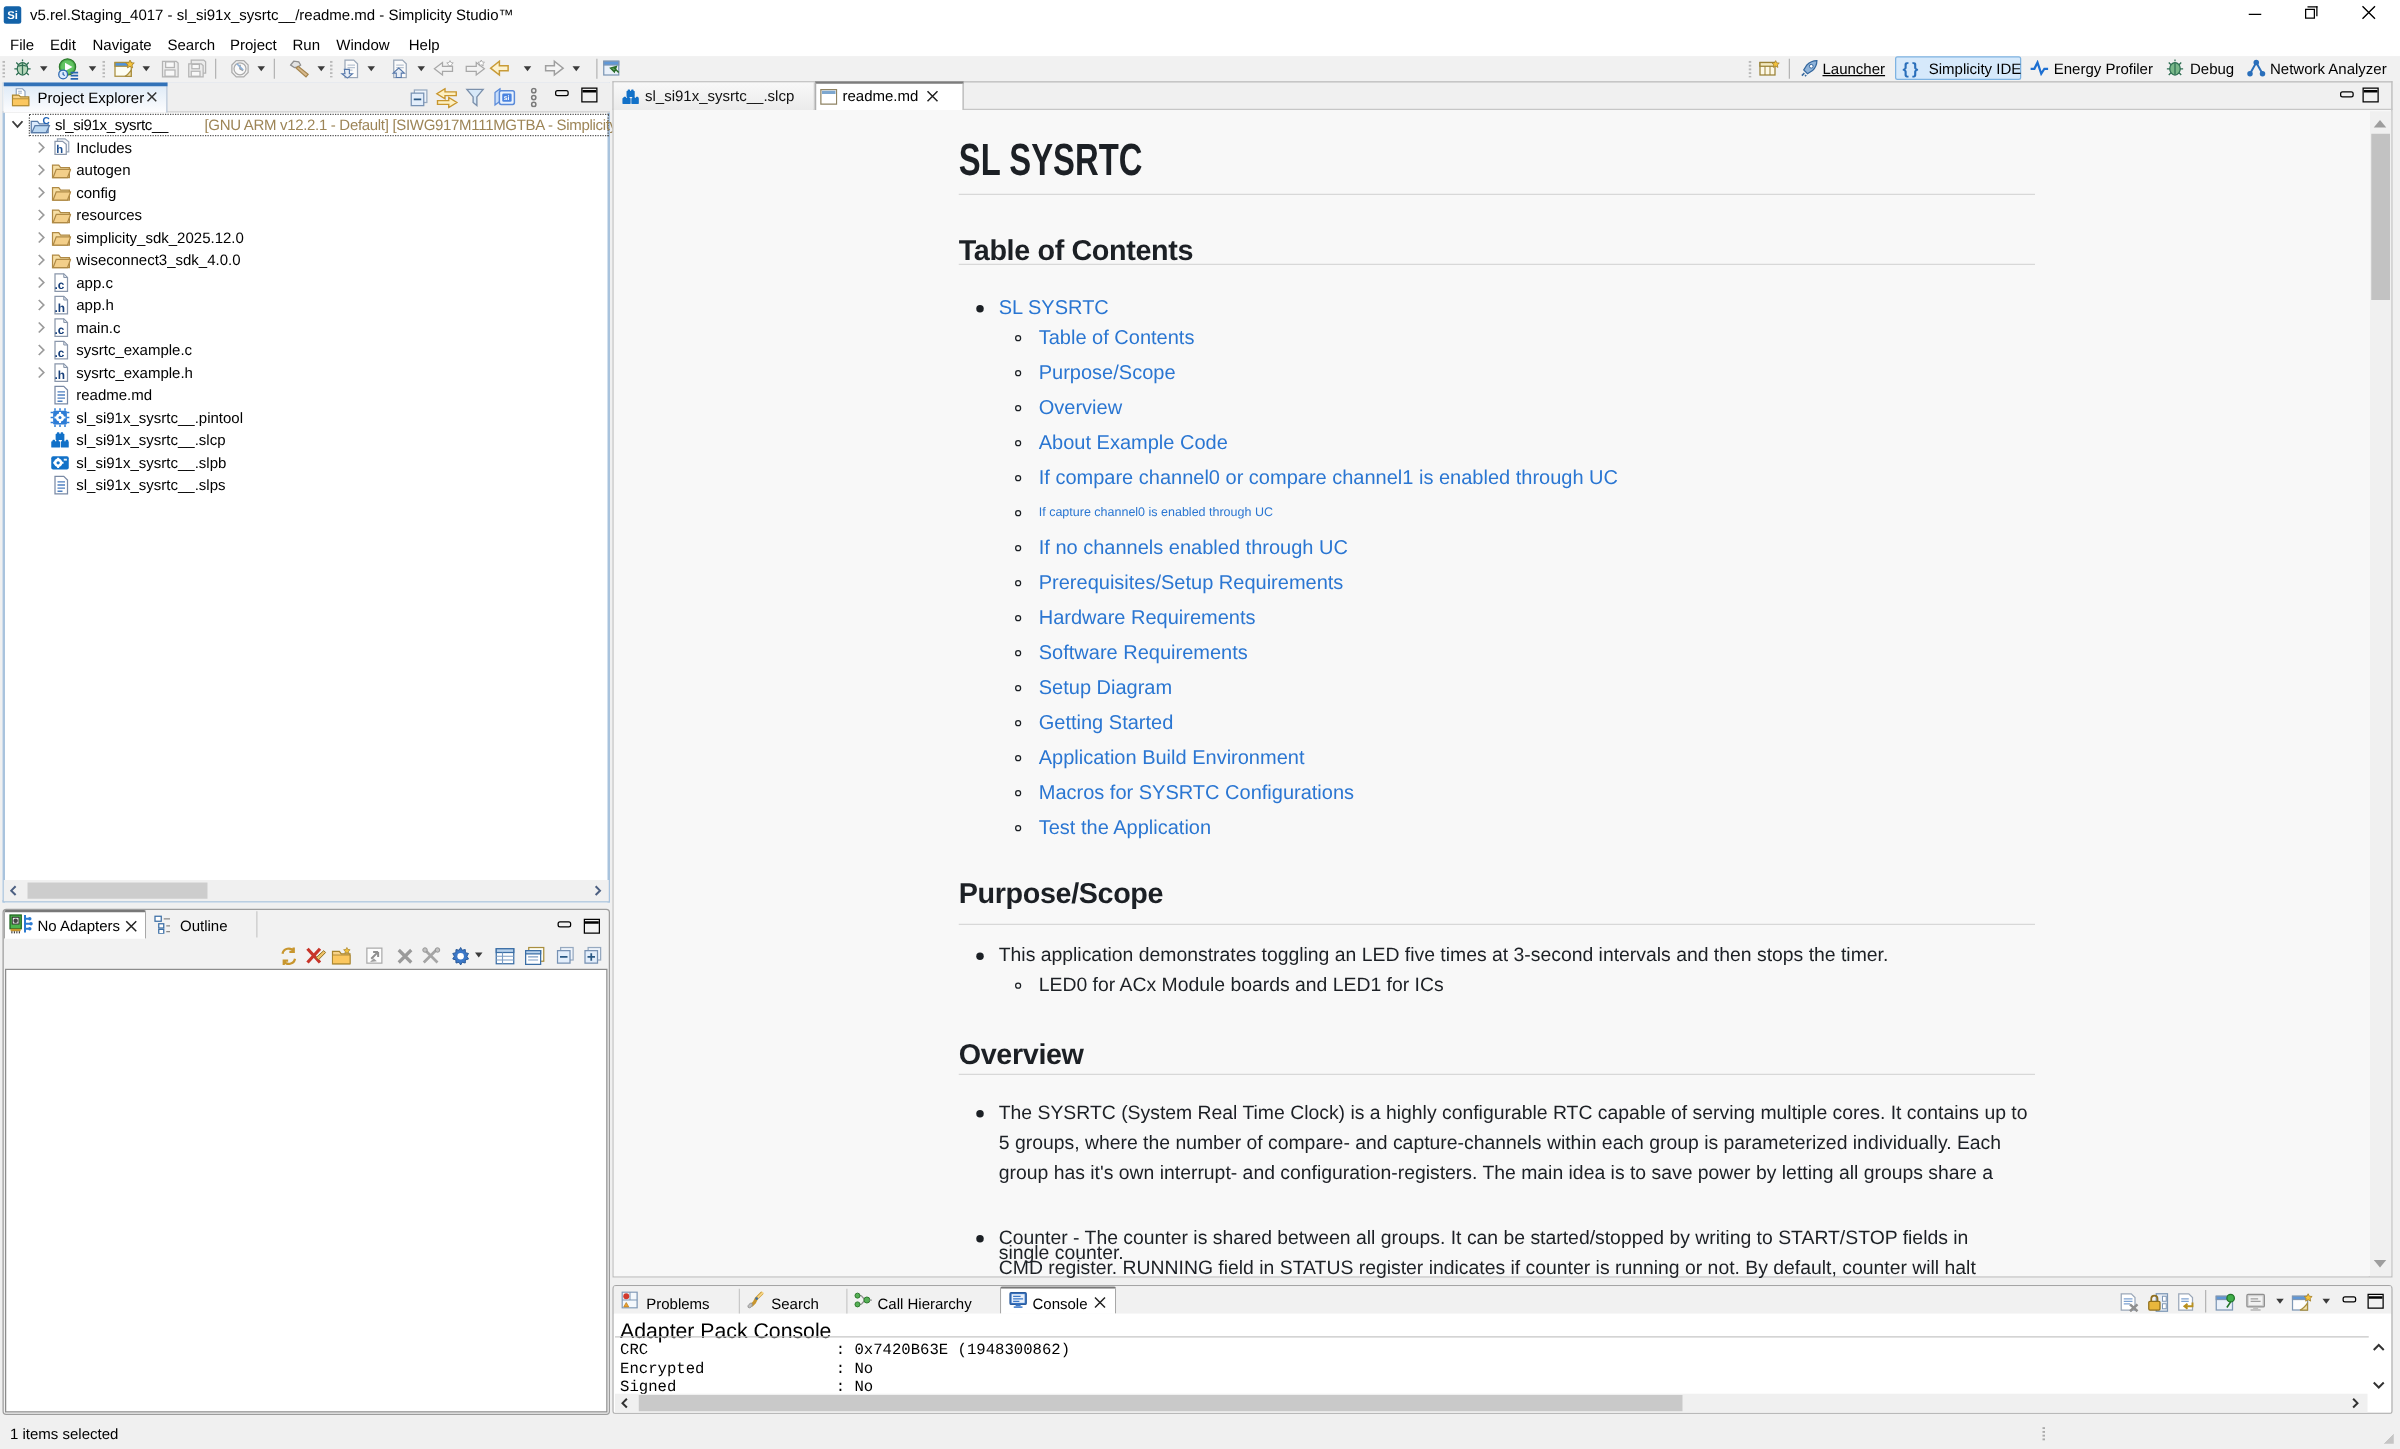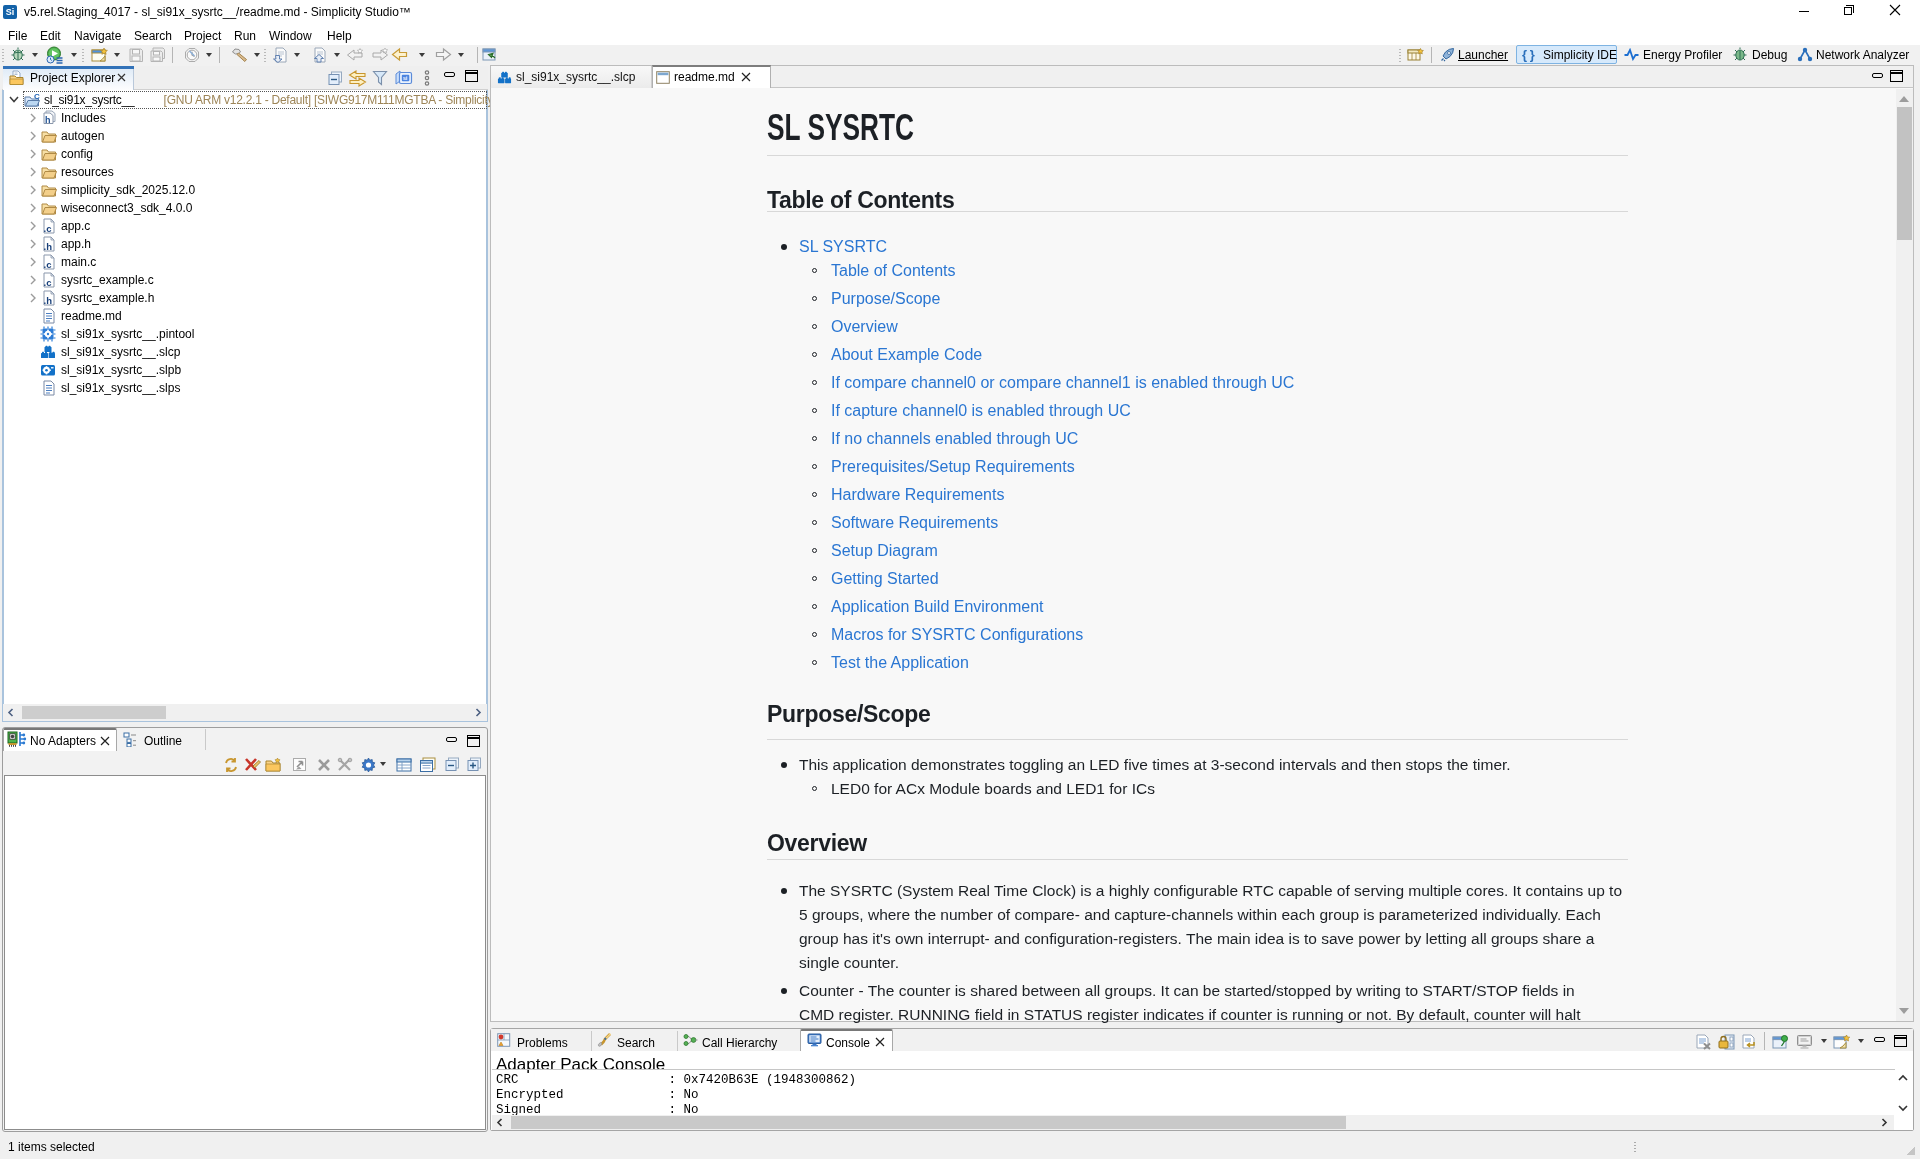--- a/index.html
+++ b/index.html
@@ -506,21 +506,21 @@
         <div class="line" style="position:absolute;left:64px;top:24px;font-size:16px;"><a>Table of Contents</a></div>
         <div class="bullet2" style="left:45px;top:61px;"></div>
         <div class="line" style="position:absolute;left:64px;top:52px;font-size:16px;"><a>Purpose/Scope</a></div>
         <div class="bullet2" style="left:45px;top:89px;"></div>
         <div class="line" style="position:absolute;left:64px;top:80px;font-size:16px;"><a>Overview</a></div>
         <div class="bullet2" style="left:45px;top:117px;"></div>
         <div class="line" style="position:absolute;left:64px;top:108px;font-size:16px;"><a>About Example Code</a></div>
         <div class="bullet2" style="left:45px;top:145px;"></div>
         <div class="line" style="position:absolute;left:64px;top:136px;font-size:16px;"><a>If compare channel0 or compare channel1 is enabled through UC</a></div>
         <div class="bullet2" style="left:45px;top:173px;"></div>
-        <div class="line" style="position:absolute;left:64px;top:164px;font-size:16px;"><a>If capture channel0 is enabled through UC</a></div>
+        <div class="line" style="position:absolute;left:64px;top:164px;font-size:10px;"><a>If capture channel0 is enabled through UC</a></div>
         <div class="bullet2" style="left:45px;top:201px;"></div>
         <div class="line" style="position:absolute;left:64px;top:192px;font-size:16px;"><a>If no channels enabled through UC</a></div>
         <div class="bullet2" style="left:45px;top:229px;"></div>
         <div class="line" style="position:absolute;left:64px;top:220px;font-size:16px;"><a>Prerequisites/Setup Requirements</a></div>
         <div class="bullet2" style="left:45px;top:257px;"></div>
         <div class="line" style="position:absolute;left:64px;top:248px;font-size:16px;"><a>Hardware Requirements</a></div>
         <div class="bullet2" style="left:45px;top:285px;"></div>
         <div class="line" style="position:absolute;left:64px;top:276px;font-size:16px;"><a>Software Requirements</a></div>
         <div class="bullet2" style="left:45px;top:313px;"></div>
         <div class="line" style="position:absolute;left:64px;top:304px;font-size:16px;"><a>Setup Diagram</a></div>
@@ -539,21 +539,21 @@
 <div class="bullet1" style="left:14px;top:674px;"></div>
 <div class="line" style="position:absolute;left:32px;top:665px;">This application demonstrates toggling an LED five times at 3-second intervals and then stops the timer.</div>
 <div class="bullet2" style="left:45px;top:698px;"></div>
 <div class="line" style="position:absolute;left:64px;top:689px;">LED0 for ACx Module boards and LED1 for ICs</div>
 <h2 style="position:absolute;left:0;top:742px;">Overview</h2>
 <div class="hr" style="position:absolute;left:0;top:771px;width:861px;"></div>
 <div class="bullet1" style="left:14px;top:800px;"></div>
 <div class="line" style="position:absolute;left:32px;top:791px;">The SYSRTC (System Real Time Clock) is a highly configurable RTC capable of serving multiple cores. It contains up to</div>
 <div class="line" style="position:absolute;left:32px;top:815px;">5 groups, where the number of compare- and capture-channels within each group is parameterized individually. Each</div>
 <div class="line" style="position:absolute;left:32px;top:839px;">group has it's own interrupt- and configuration-registers. The main idea is to save power by letting all groups share a</div>
-<div class="line" style="position:absolute;left:32px;top:863px;">single counter.</div>
+<div class="line" style="position:absolute;left:32px;top:903px;">single counter.</div>
 <div class="bullet1" style="left:14px;top:900px;"></div>
 <div class="line" style="position:absolute;left:32px;top:891px;">Counter - The counter is shared between all groups. It can be started/stopped by writing to START/STOP fields in</div>
 <div class="line" style="position:absolute;left:32px;top:915px;">CMD register. RUNNING field in STATUS register indicates if counter is running or not. By default, counter will halt</div>
 </div>
 
 <div class="sb" style="left:1896px;top:89px;width:17px;height:932px;"></div>
 <polygon class="arr" style="left:1899px;top:96px;border-left:5px solid transparent;border-right:5px solid transparent;border-bottom:6px solid #9d9d9d;"></polygon>
 <div class="sb-thumb" style="left:1897px;top:107px;width:15px;height:133px;background:#c2c2c2;"></div>
 <polygon class="arr" style="left:1899px;top:1008px;border-left:5px solid transparent;border-right:5px solid transparent;border-top:6px solid #9d9d9d;"></polygon>
 

